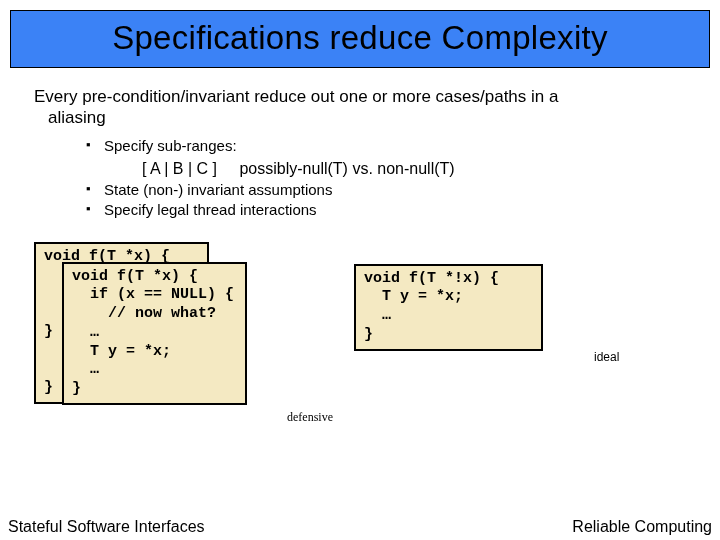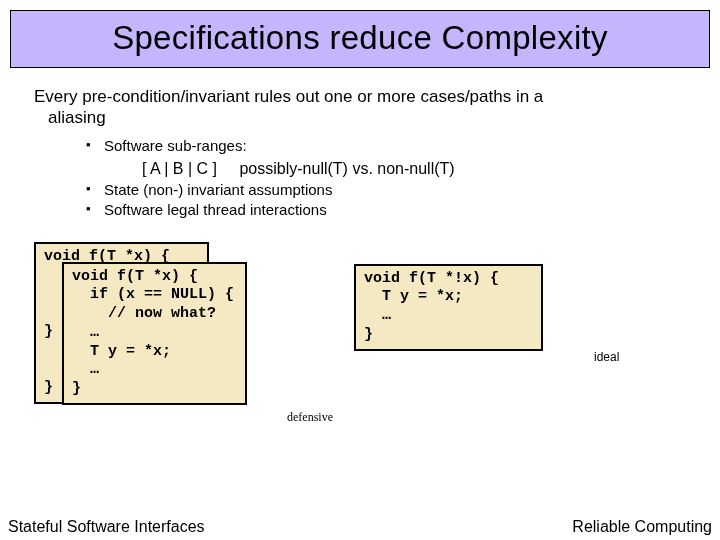--- a/index.html
+++ b/index.html
@@ -6,21 +6,21 @@
     margin: 0;
     padding: 0;
     width: 720px;
     height: 540px;
     background: #fff;
     font-family: Arial, Helvetica, sans-serif;
     color: #000;
     overflow: hidden;
   }
   .title-bar {
-    background: #c4b5fd;
+    background: #3b82f6;
     border: 1px solid #000;
     margin: 10px 10px 0 10px;
     padding: 8px 12px 10px 12px;
   }
   .title-bar h1 {
     margin: 0;
     font-size: 33px;
     font-weight: normal;
     text-align: center;
     letter-spacing: 0.3px;
@@ -98,34 +98,34 @@
 </style>
 </head>
 <body>
 
 <div class="title-bar">
   <h1>Specifications reduce Complexity</h1>
 </div>
 
 <div class="body">
   <p class="lead">
-    <span>Every pre-condition/invariant rules out one or more cases/paths in a</span><br>
+    <span>Every pre-condition/invariant reduce out one or more cases/paths in a</span><br>
     <span class="line2">aliasing</span>
   </p>
 
   <ul class="bullets">
     <li>
-      <span>Software sub-ranges:</span>
+      <span>Specify sub-ranges:</span>
       <div class="subline">
         <span>[ A | B | C ]</span>
         <span class="col2">possibly-null(T) vs. non-null(T)</span>
       </div>
     </li>
     <li>State (non-) invariant assumptions</li>
-    <li>Software legal thread interactions</li>
+    <li>Specify legal thread interactions</li>
   </ul>
 
   <div class="code-area">
     <div class="code-box" id="box-buggy">void f(T *x) {
   if (x == NULL)
     T y = *x;
     // now what?
 } …
   T y = *x;
   …

